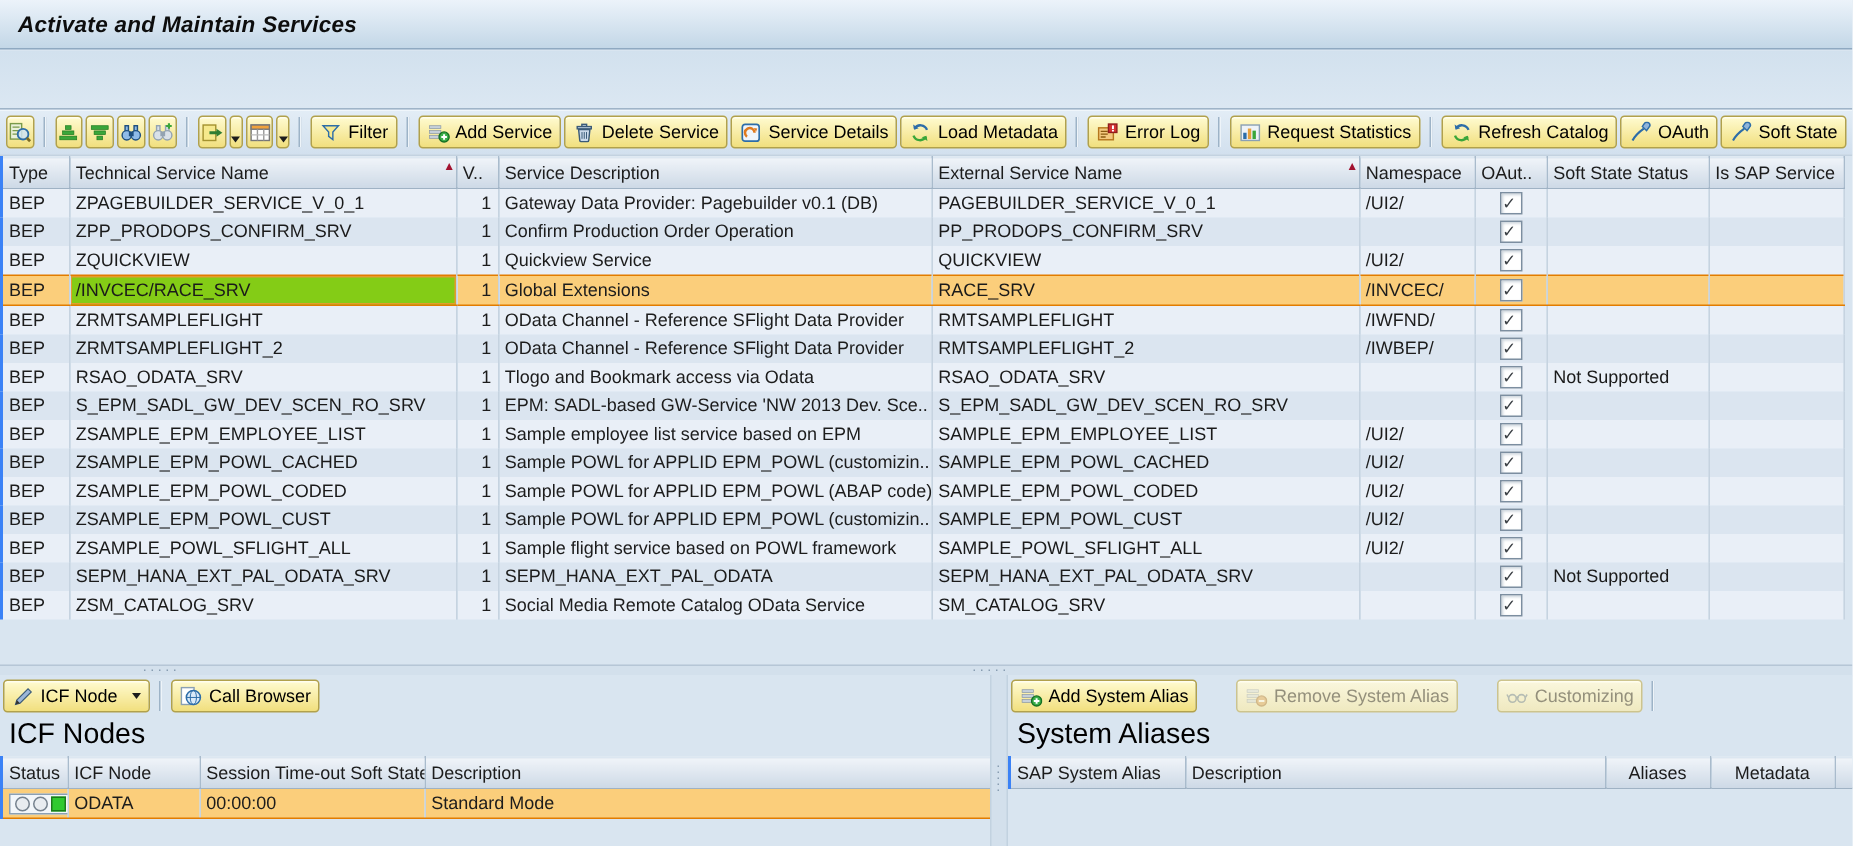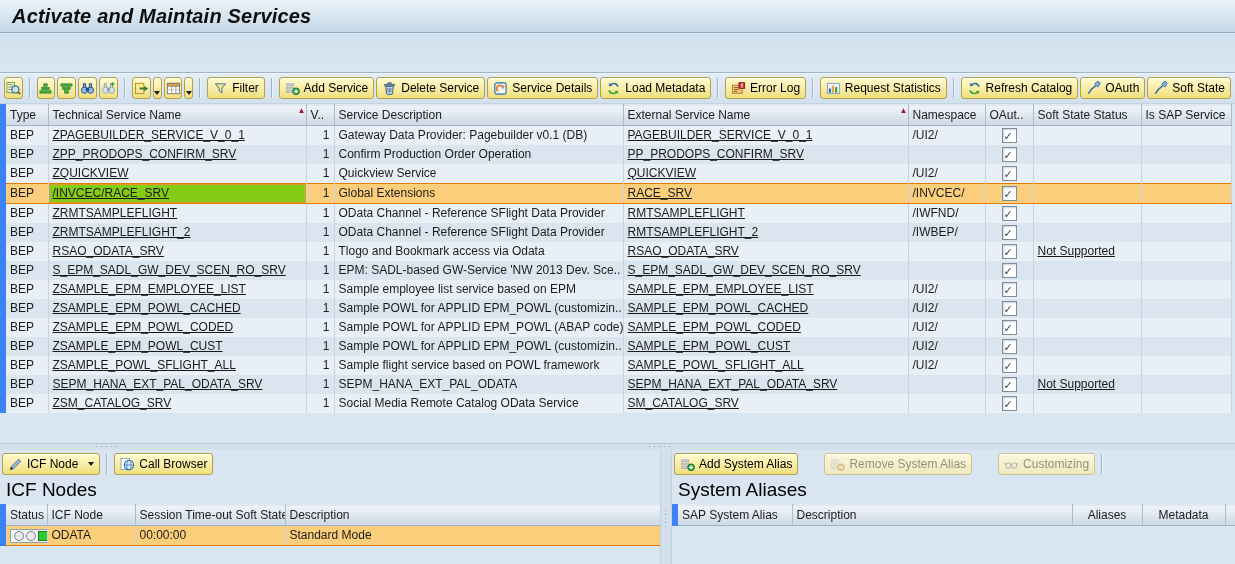--- a/index.html
+++ b/index.html
@@ -3,21 +3,21 @@
 <meta charset="utf-8">
 <style>
   html,body{margin:0;padding:0;}
   .app{position:relative;width:1235px;height:564px;overflow:hidden;
        font-family:"Liberation Sans","DejaVu Sans",sans-serif;font-size:12px;color:#1c1c1c;
        background:#d9e5f0;}
   
   .titlebar{position:absolute;top:0;left:0;right:0;height:33px;
     background:linear-gradient(#ecf3fa,#c3d7e7);border-bottom:1px solid #8fa9c1;
     display:flex;align-items:center;padding:0 12px;box-sizing:border-box;}
-  .titlebar .title{font-size:20px;font-weight:bold;font-style:italic;color:#0d0d0d;letter-spacing:.2px;}
+  .titlebar .title{font-size:15px;font-weight:bold;font-style:italic;color:#0d0d0d;letter-spacing:.2px;}
   .subbar{position:absolute;top:34px;left:0;right:0;height:38px;
     background:linear-gradient(#d2e1ee,#dbe7f2);}
   
   .toolbar{position:absolute;top:72px;left:0;right:0;height:32px;box-sizing:border-box;
     border-top:1px solid #9fb4c8;border-bottom:1px solid #c3d2e0;
     background:linear-gradient(#e3edf6,#d2e0ee);
     box-shadow:inset 0 1px 0 #f0f6fb;
     display:flex;align-items:center;padding:0 4px;gap:2px;}
   .tbtn{background:linear-gradient(#fffbd1,#f1df7e);border:1px solid #b1a14c;border-radius:3px;
     height:22px;display:inline-flex;align-items:center;gap:4px;padding:0 5px;font-size:12px;
@@ -33,28 +33,28 @@
   
   .section-title{font-size:19px;line-height:24px;color:#000;margin:0;font-weight:400;}
   .main{position:absolute;top:104px;left:0;right:0;}
   .main .section-title{padding:5px 0 3px 8px;}
   
   table.grid{border-collapse:collapse;table-layout:fixed;font-size:12px;margin:0;}
   table.grid th{height:21px;box-sizing:border-box;font-weight:400;text-align:left;padding:0 4px;
     background:linear-gradient(#f0f4f9,#cdd9e6);border-right:1px solid #a9bbcc;
     border-bottom:1px solid #9fb2c4;border-top:1px solid #dfe9f2;
     white-space:nowrap;overflow:hidden;position:relative;}
-  table.grid{border-left:6px solid #3b82f6;}
+  table.grid{border-left:2px solid #3b82f6;}
   table.grid td{height:19px;line-height:19px;box-sizing:border-box;padding:0 4px;
     border-right:1px solid #c6d3e0;white-space:nowrap;overflow:hidden;}
   tbody tr.alt{background:#dbe5f0;}
   tbody tr{background:#e9eff7;}
   tr.selected td{background:#fbce7b;border-top:1px solid #e27c00;border-bottom:1px solid #e27c00;}
   tr.selected td.c-tech{background:#84cc16;box-shadow:inset 0 0 0 1px #e39b2d;}
-  .slink{text-decoration:underline;color:#1a1a1a;cursor:pointer;margin-top:22px;}
+  .slink{color:#1a1a1a;cursor:pointer;margin-top:22px;}
   td.c-ver{text-align:right;padding-right:9px;}
   td.c-oauth{text-align:center;}
   .sortmark{position:absolute;right:0px;top:1px;font-size:8px;color:#a2122f;}
   .checkbox{width:13px;height:13px;background:#fff;border:1px solid #7c8ea0;display:inline-block;
     position:relative;vertical-align:middle;box-shadow:inset 1px 1px 2px #c9d2da;}
   .checkbox.checked::after{content:"✓";position:absolute;top:-2px;left:1px;font-size:11px;
     color:#3a3f44;font-weight:bold;}
   
   .hsplit{position:absolute;top:443px;left:0;right:0;height:7px;background:#d3e0ec;
     border-top:1px solid #b6c6d6;}

